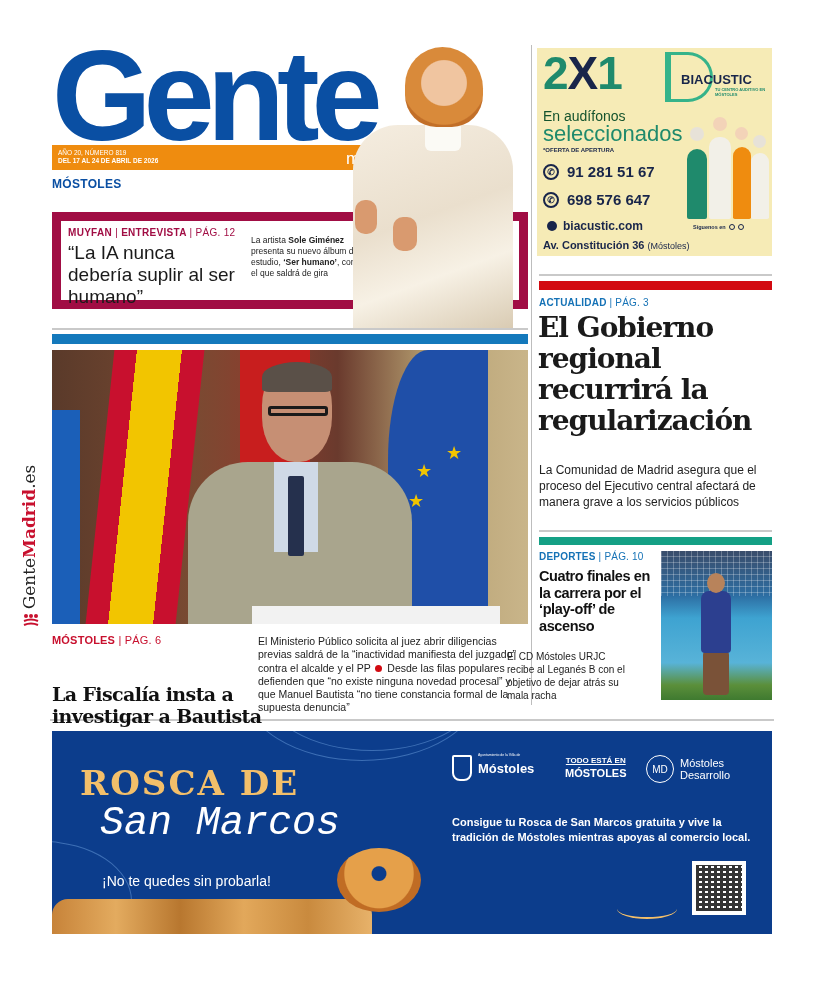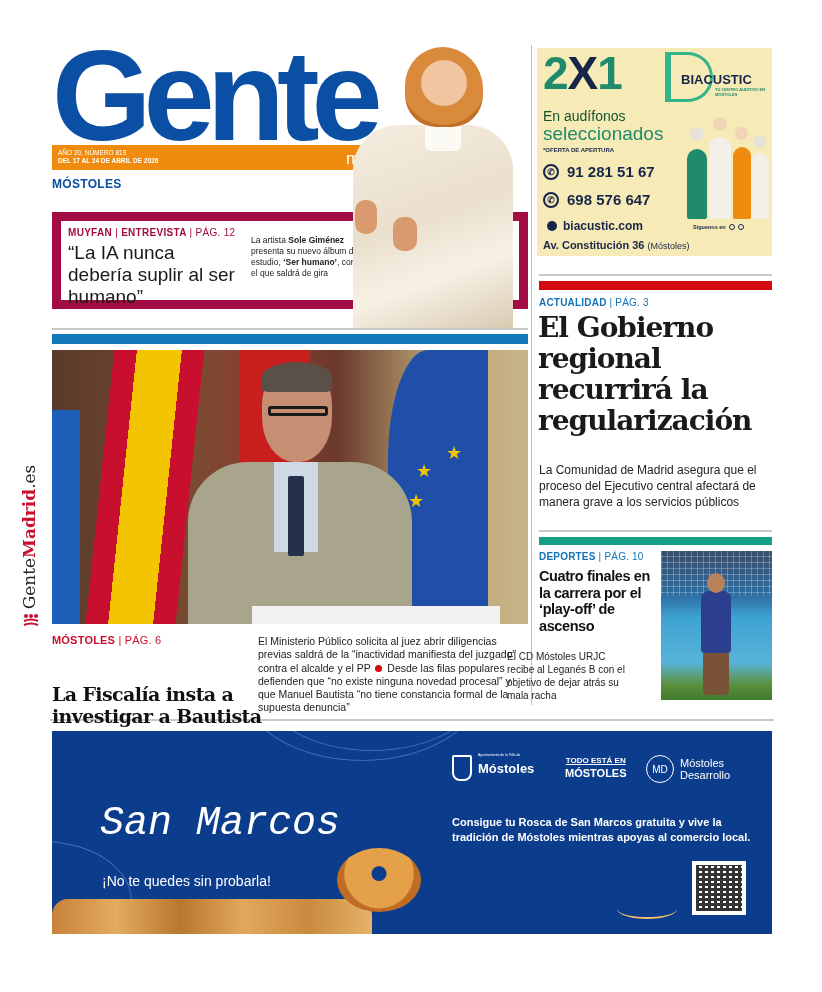--- a/index.html
+++ b/index.html
@@ -49,21 +49,21 @@
   
   .ad-top { left: 537px; top: 48px; width: 235px; height: 208px; background: #f6ebb6; overflow: hidden; }
   .ad-top .promo { position: absolute; left: 6px; top: 2px; font-size: 46px; font-weight: bold; letter-spacing: -1px; line-height: 1; }
   .ad-top .promo .p2 { color: #1f8a6c; }
   .ad-top .promo .px { color: #18254a; }
   .ad-top .promo .p1 { color: #1f8a6c; }
   .ad-top .dmark { position: absolute; left: 128px; top: 4px; width: 48px; height: 50px; border: 3px solid #35b38a; border-left-width: 6px; border-radius: 0 28px 28px 0; }
   .ad-top .brand { position: absolute; left: 144px; top: 24px; font-size: 13px; font-weight: bold; color: #18254a; }
   .ad-top .brand-sub { position: absolute; left: 178px; top: 39px; font-size: 4px; color: #1f8a6c; width: 52px; line-height: 5px; font-weight: bold; }
   .ad-top .line1 { position: absolute; left: 6px; top: 58px; font-size: 14px; color: #14532d; line-height: 20px; }
-  .ad-top .line2 { position: absolute; left: 6px; top: 76px; font-size: 19px; color: #1f8a6c; line-height: 20px; }
+  .ad-top .line2 { position: absolute; left: 6px; top: 76px; font-size: 22px; color: #1f8a6c; line-height: 20px; }
   .ad-top .small { position: absolute; left: 6px; top: 99px; font-size: 6px; font-weight: bold; color: #18254a; }
   .ad-top .phone { position: absolute; left: 6px; font-size: 15px; font-weight: bold; color: #18254a; display: flex; align-items: center; gap: 8px; }
   .ad-top .phone .ic { width: 16px; height: 16px; border: 2px solid #18254a; border-radius: 50%; font-size: 9px; display: flex; align-items: center; justify-content: center; }
   .ad-top .ph1 { top: 115px; }
   .ad-top .ph2 { top: 143px; }
   .ad-top .web { position: absolute; left: 10px; top: 171px; font-size: 12px; font-weight: bold; color: #18254a; display: flex; align-items: center; gap: 6px; }
   .ad-top .web .ic { width: 10px; height: 10px; border-radius: 50%; background: #18254a; }
   .ad-top .addr { position: absolute; left: 6px; top: 191px; font-size: 11px; font-weight: bold; color: #18254a; }
   .ad-top .addr span { font-weight: normal; font-size: 9px; }
   .ad-top .follow { position: absolute; left: 156px; top: 176px; font-size: 5.5px; font-weight: bold; color: #18254a; display: flex; gap: 3px; align-items: center; }
@@ -262,20 +262,21 @@
 </div>
 
 <div class="abs main-kicker"><span>MÓSTOLES</span> <span class="sep">|</span> <span class="pag">PÁG. 6</span></div>
 <div class="abs main-title">La Fiscalía insta a investigar a Bautista</div>
 <div class="abs main-sum"><span>El Ministerio Público solicita al juez abrir diligencias previas saldrá de la “inactividad manifiesta del juzgado” contra el alcalde y el PP</span> <span class="dot"></span> <span>Desde las filas populares defienden que “no existe ninguna novedad procesal” y que Manuel Bautista “no tiene constancia formal de la supuesta denuncia”</span></div>
 
 <div class="abs banner">
   <div class="arc" style="left:190px;top:-120px;width:240px;height:150px"></div>
   <div class="arc" style="left:210px;top:-110px;width:220px;height:130px"></div>
   <div class="arc" style="left:-100px;top:110px;width:180px;height:120px"></div>
+  <div class="t1">ROSCA DE</div>
   <div class="t2">San Marcos</div>
   <div class="t3">¡No te quedes sin probarla!</div>
   <div class="breads"></div>
   <div class="rosca"></div>
   <div class="logo-mostoles">
     <div class="shield"></div>
     <span class="pre">Ayuntamiento de la Villa de</span>
     <span class="name">Móstoles</span>
   </div>
   <div class="todo">

